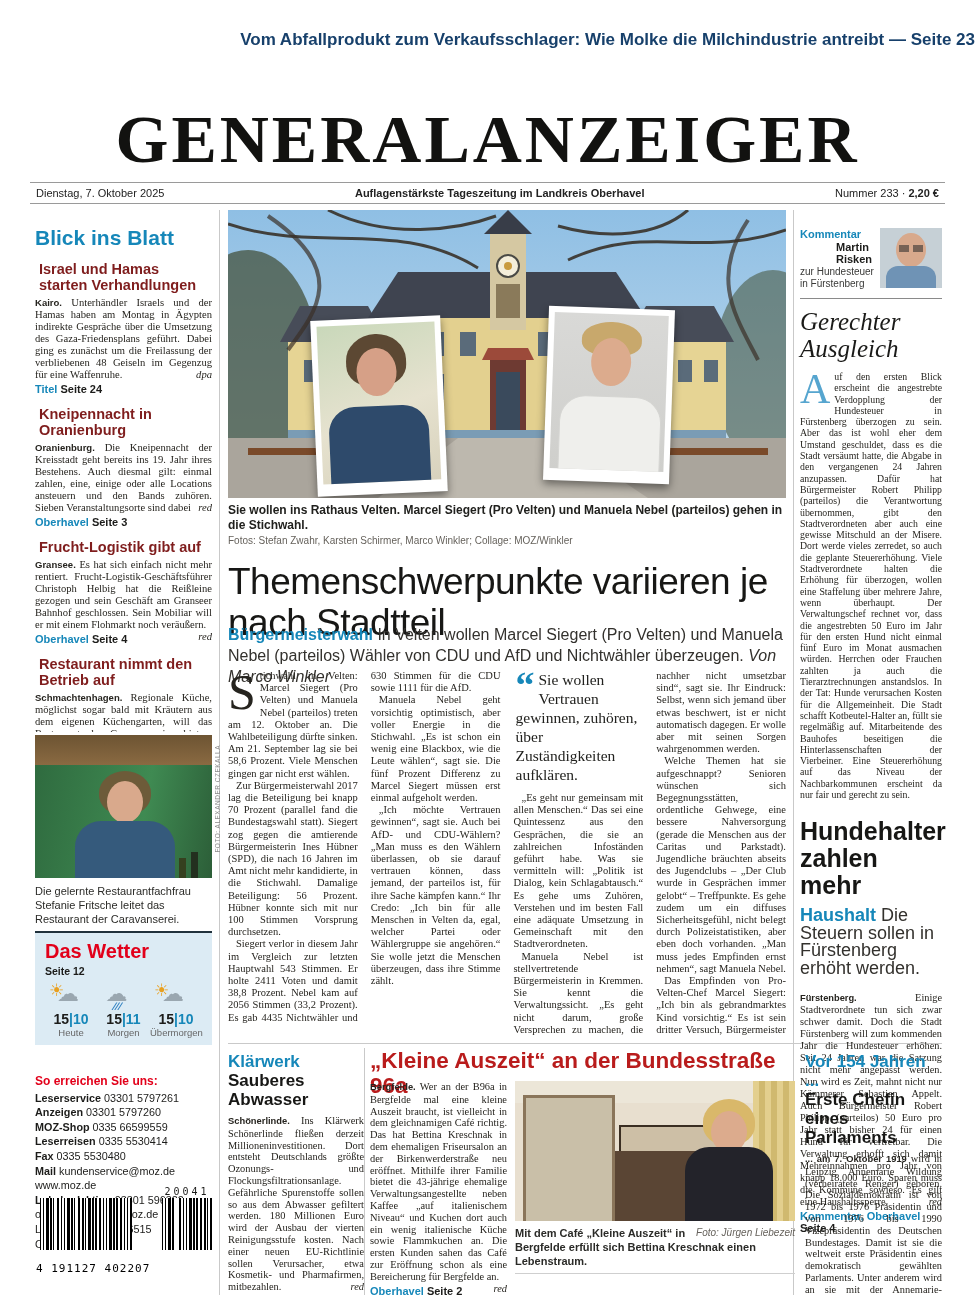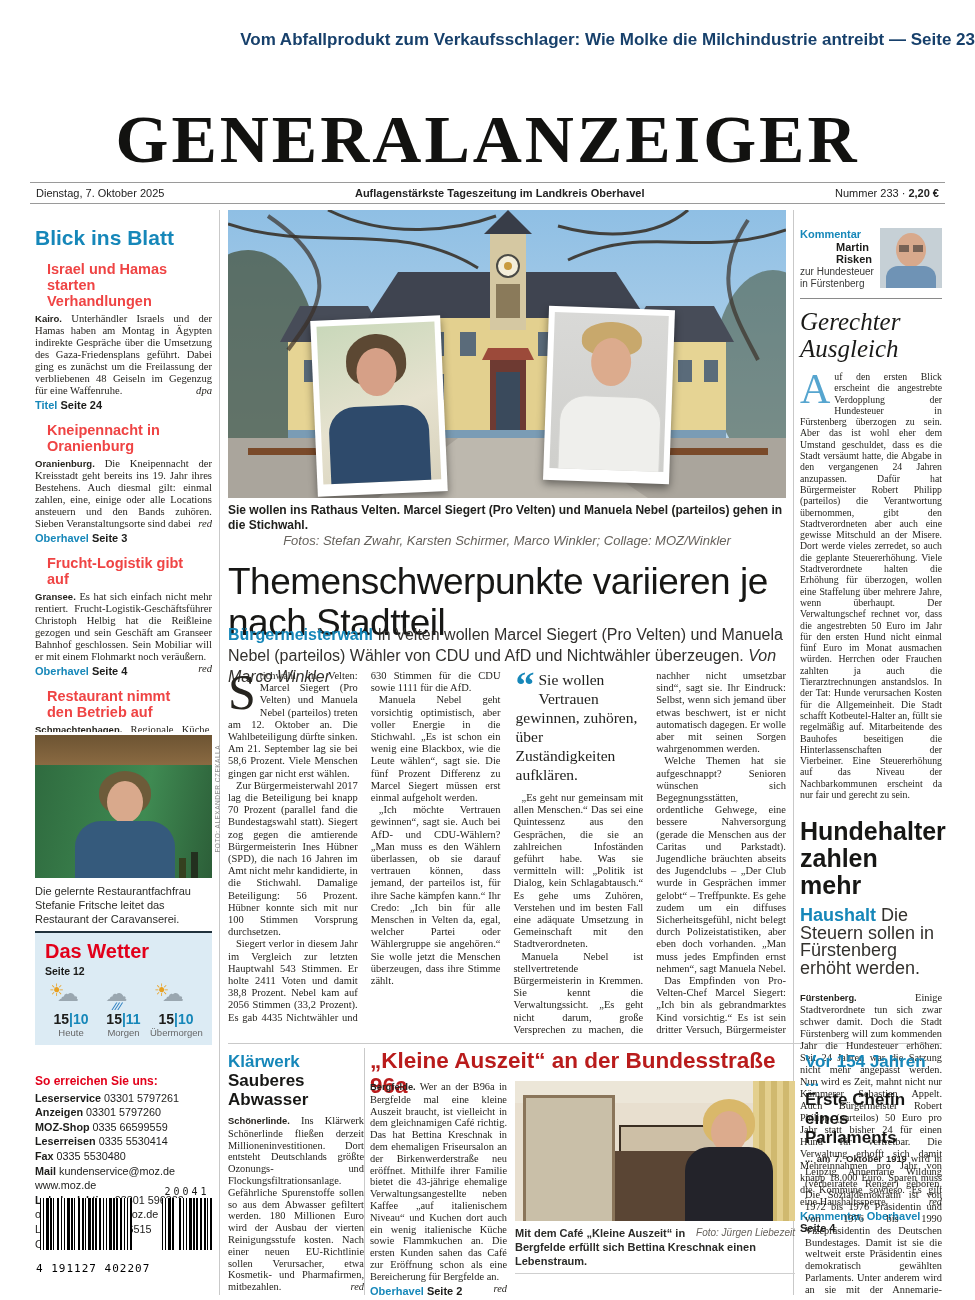--- a/index.html
+++ b/index.html
@@ -23,21 +23,21 @@
   
   .serifbody{font-family:"Liberation Serif",serif;text-align:justify;color:#26241f;hyphens:auto;}
   .loc{font-family:"Liberation Sans",sans-serif;font-weight:bold;font-size:90%;}
   .crd{float:right;font-style:italic;padding-left:6px;}
   .refline{font-weight:bold;font-size:11px;margin:2px 0 0;}
   .ref-blue{color:#1687b9;}
   .kick{color:#1687b9;font-weight:bold;}
   
   .leftrail{position:absolute;left:35px;top:226px;width:177px;height:506px;overflow:hidden;}
   .lr-title{color:#1687b9;font-weight:bold;font-size:21px;margin:0 0 4px;}
-  .brief-title{font-weight:bold;font-size:14.5px;line-height:16px;margin:11px 12px 4px;color:#ef4444;}
+  .brief-title{font-weight:bold;font-size:14.5px;line-height:16px;margin:11px 4px 4px;color:#7f1d1d;}
   .brief-body{font-size:10.6px;line-height:12px;margin:0;}
   .lr-photo{position:absolute;left:35px;top:735px;width:177px;height:143px;overflow:hidden;}
   .lr-photo .shelf{position:absolute;left:0;top:0;width:100%;height:30px;background:linear-gradient(#6d5433,#8a6a42);}
   .lr-photo .wall{position:absolute;left:0;top:30px;width:100%;height:113px;background:linear-gradient(100deg,#2f6b3f,#3f8a52 60%,#2c5e38);}
   .lr-photo .hair{position:absolute;left:64px;top:36px;width:52px;height:44px;border-radius:50% 50% 45% 45%;background:#6d5b39;}
   .lr-photo .face{position:absolute;left:72px;top:46px;width:36px;height:42px;border-radius:50%;background:#d9a98c;}
   .lr-photo .torso{position:absolute;left:40px;top:86px;width:100px;height:60px;border-radius:26px 26px 0 0;background:#355a7c;}
   .lr-photo .bottle{position:absolute;bottom:0;width:7px;height:26px;background:#23301f;}
   .vcredit{position:absolute;left:214px;top:745px;font-size:6.5px;color:#8a8a8a;
            writing-mode:vertical-rl;transform:rotate(180deg);letter-spacing:.5px;}
@@ -79,21 +79,21 @@
   .pol-siegert{left:318px;top:98px;width:114px;height:156px;transform:rotate(2deg);}
   .pol-siegert .inner{background:linear-gradient(#d9d9d7,#cfcfcc);}
   .p-hair{position:absolute;left:28px;top:10px;width:60px;height:52px;border-radius:50% 50% 40% 40%;background:#5c4833;}
   .p-face{position:absolute;left:38px;top:24px;width:40px;height:48px;border-radius:50%;background:#d6a087;}
   .p-torso{position:absolute;left:8px;top:82px;width:100px;height:80px;border-radius:26px 26px 0 0;background:#2e4a6b;}
   .pol-siegert .p-hair{background:#c8a86c;height:34px;top:8px;}
   .pol-siegert .p-face{background:#dcab8d;}
   .pol-siegert .p-torso{background:#efefec;border:1px solid #d5d5d2;}
   .mp-caption{position:absolute;left:228px;top:503px;width:558px;font-size:12px;line-height:15px;}
   .mp-caption .cap{font-weight:bold;color:#21211e;}
-  .mp-caption .credit{display:block;text-align:center;font-style:italic;font-size:13px;color:#66625c;}
+  .mp-caption .credit{display:block;text-align:left;font-size:10px;color:#66625c;}
   .headline{position:absolute;left:228px;top:536px;width:558px;font-weight:normal;font-size:37px;line-height:41px;
             letter-spacing:-.5px;color:#171715;}
   .dek{position:absolute;left:228px;top:624px;width:558px;font-size:16px;line-height:21px;color:#33312d;}
   .dek .byline{font-style:italic;}
   .article{position:absolute;left:228px;top:670px;width:558px;height:370px;overflow:hidden;
            column-count:4;column-gap:13px;font-size:10.5px;line-height:12.2px;}
   .article p{margin:0;}
   .article p.ind{text-indent:8px;}
   .dc{float:left;font-family:"Liberation Serif",serif;font-size:50px;line-height:41px;padding:2px 4px 0 0;}
   .pullquote{break-inside:avoid;margin:10px 2px 8px;font-size:15.5px;line-height:19px;text-align:left;

